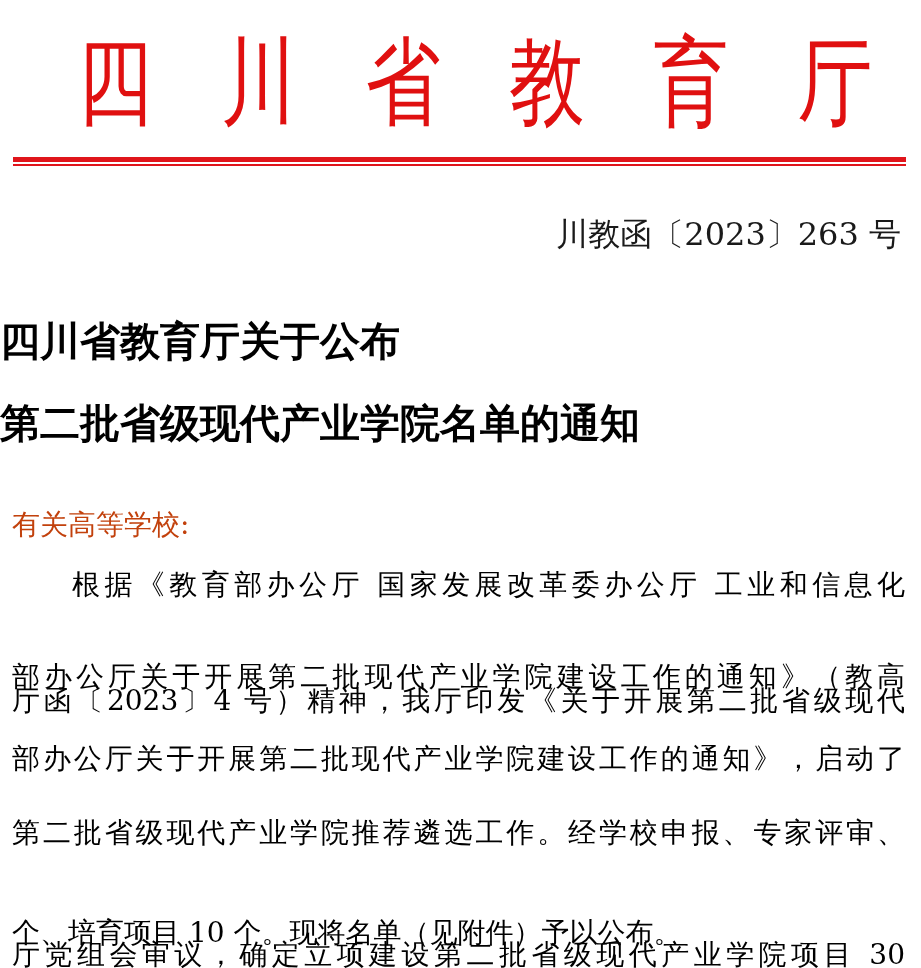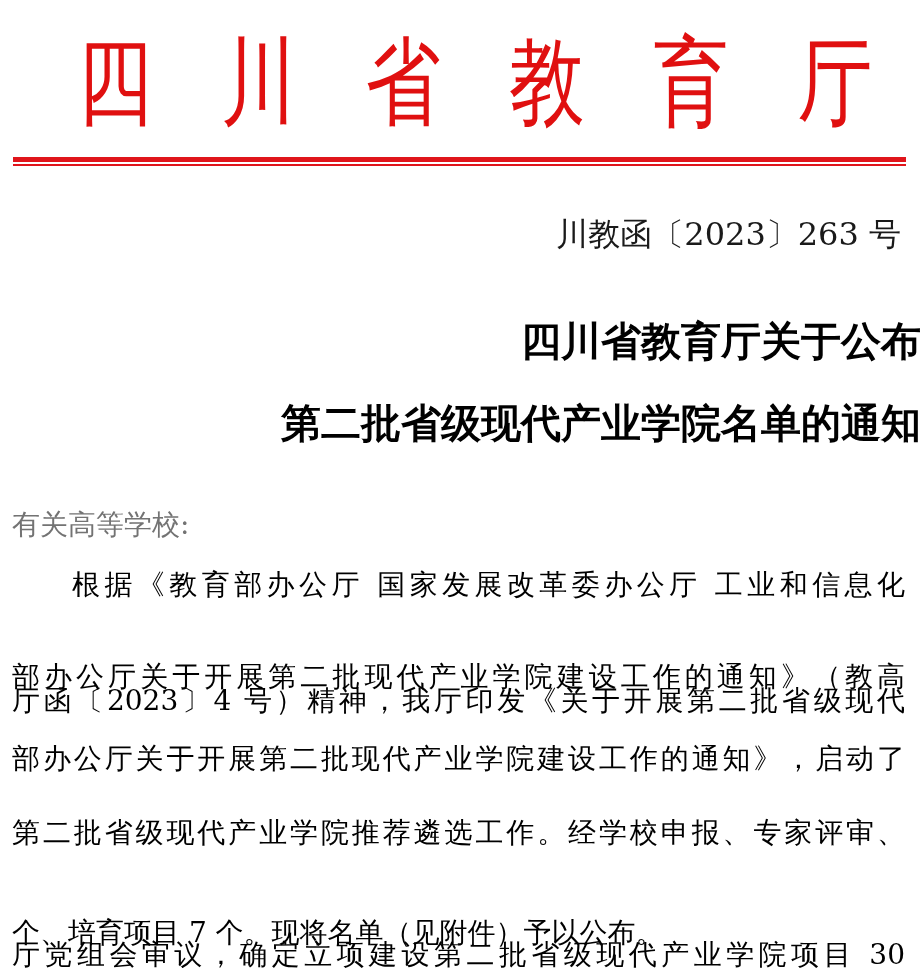--- a/index.html
+++ b/index.html
@@ -56,37 +56,37 @@
       top: 214px;
       font-size: 32px;
       line-height: 40px;
       color: #1a1a1a;
       white-space: nowrap;
     }
     .title {
       position: absolute;
       left: 0;
       width: 921px;
-      text-align: right;
+      text-align: left;
       font-family: "DejaVu Serif", "Liberation Serif", serif;
       font-weight: bold;
       font-size: 40px;
       line-height: 50px;
       color: #000000;
       white-space: nowrap;
     }
     .title.line1 { top: 316px; }
     .title.line2 { top: 398px; }
     .salutation {
       position: absolute;
       left: 12px;
       top: 505px;
       font-size: 28px;
       line-height: 40px;
-      color: #737373;
+      color: #c2410c;
       white-space: nowrap;
     }
     .body-line {
       position: absolute;
       left: 12px;
       width: 893px;
       font-size: 28px;
       line-height: 40px;
       color: #000000;
       white-space: nowrap;
@@ -118,13 +118,13 @@
 <div class="title line2">第二批省级现代产业学院名单的通知</div>
 
 <div class="salutation">有关高等学校:</div>
 
 <div class="body-line first" style="top:565px;">根据《教育部办公厅 国家发展改革委办公厅 工业和信息化</div>
 <div class="body-line" style="top:657px;">部办公厅关于开展第二批现代产业学院建设工作的通知》（教高</div>
 <div class="body-line" style="top:681px;">厅函〔2023〕4 号）精神，我厅印发《关于开展第二批省级现代</div>
 <div class="body-line" style="top:739px;">部办公厅关于开展第二批现代产业学院建设工作的通知》，启动了</div>
 <div class="body-line" style="top:797px;margin-top:16px;">第二批省级现代产业学院推荐遴选工作。经学校申报、专家评审、</div>
 <div class="body-line" style="top:903px;margin-top:32px;">厅党组会审议，确定立项建设第二批省级现代产业学院项目 30</div>
-<div class="body-line last" style="top:913px;">个、培育项目 7 个。现将名单（见附件）予以公布。</div>
+<div class="body-line last" style="top:913px;">个、培育项目 10 个。现将名单（见附件）予以公布。</div>
 
 </body></html>

